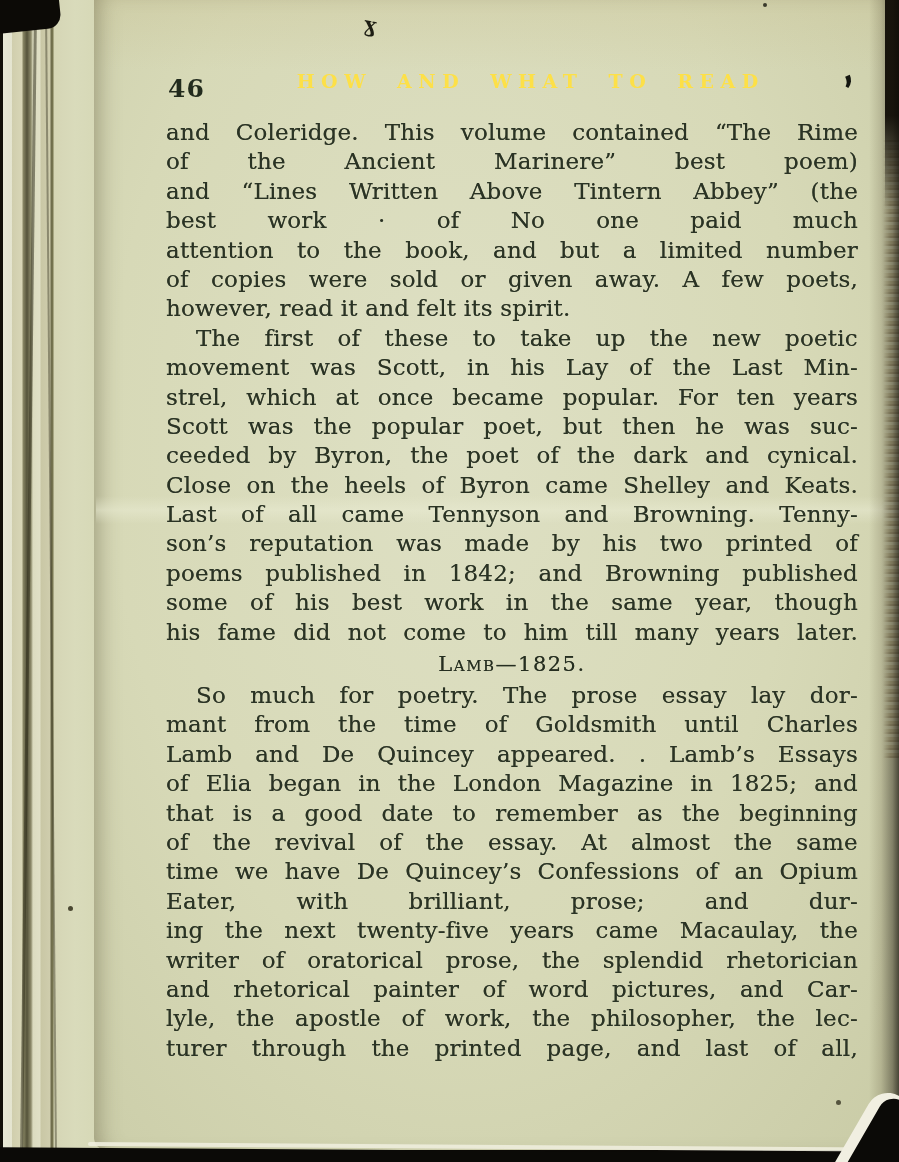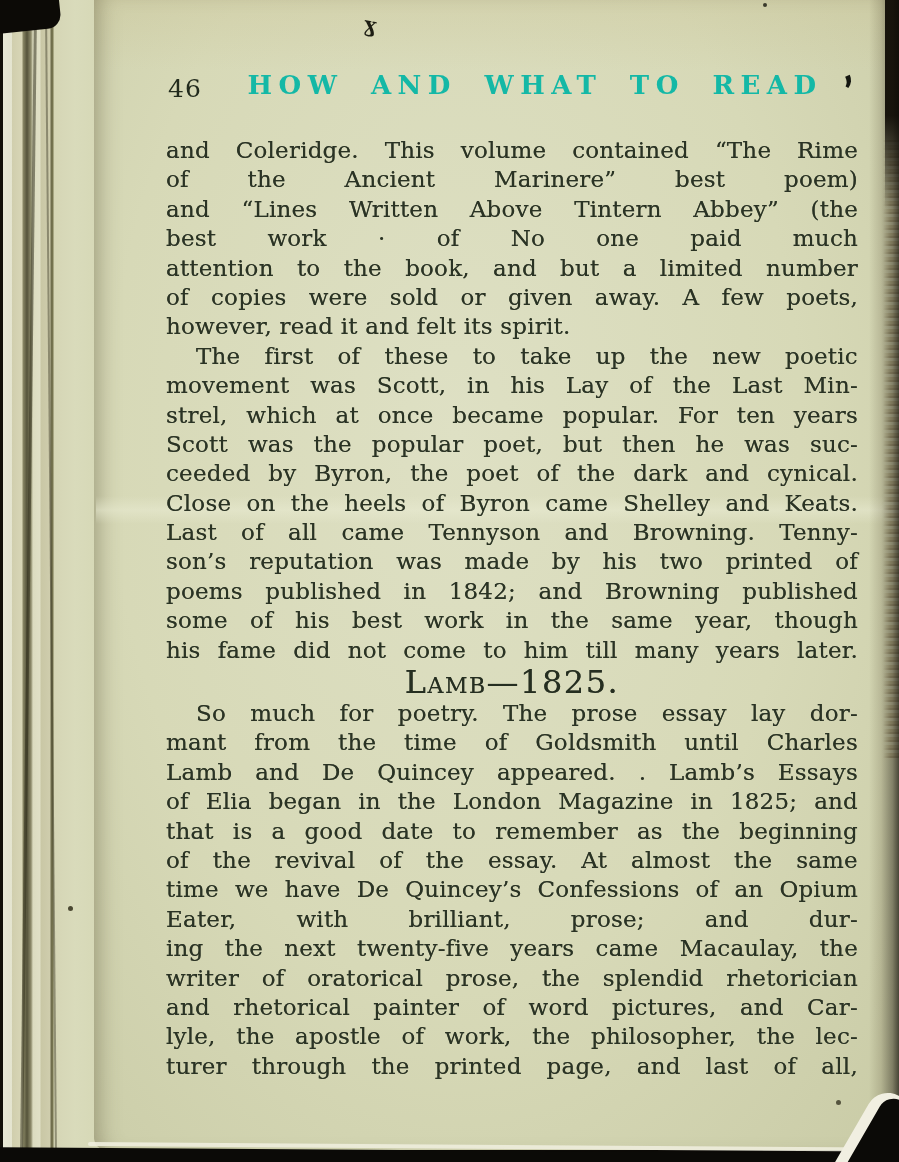--- a/index.html
+++ b/index.html
@@ -53,37 +53,37 @@
   
   .text-col {
     position:absolute; left:166px; top:0; width:692px;
     color:#2a3324;
   }
   .header {
     position:relative; margin-top:70px; height:34px;
   }
   .pagenum {
     position:absolute; left:2px; top:4px;
-    font-size:25px; font-weight:normal; letter-spacing:1px; color:#222b1d;
+    font-size:25px; font-weight:bold; letter-spacing:1px; color:#222b1d;
   }
   .running-title {
     position:absolute; left:50%; top:0; transform:translateX(-46%);
-    font-size:26px; font-weight:bold; letter-spacing:6.5px; word-spacing:12px;
-    white-space:nowrap; color:#14b8a6;
-  }
-  .text-block { margin-top:32px; font-size:23px; letter-spacing:0.2px; }
+    font-size:19px; font-weight:bold; letter-spacing:6.5px; word-spacing:12px;
+    white-space:nowrap; color:#fde047;
+  }
+  .text-block { margin-top:14px; font-size:23px; letter-spacing:0.2px; }
   .line {
     height:29.4px; line-height:29.4px; white-space:nowrap;
     text-shadow:0 0 0.5px rgba(35,42,30,0.65);
   }
   .line.j { display:flex; justify-content:space-between; }
   .line.indent { padding-left:30px; }
   .heading {
     height:31px; line-height:31px; text-align:center;
-    font-variant:small-caps; font-size:32px; letter-spacing:1.5px;
+    font-variant:small-caps; font-size:21px; letter-spacing:1.5px;
     margin:2px 0 1px; color:#252e20;
     text-shadow:0 0 0.5px rgba(35,42,30,0.65);
   }
   
   .mark-squiggle {
     position:absolute; left:364px; top:12px; font-size:21px; font-weight:bold;
     color:#1d1d13; transform:rotate(10deg);
   }
   .mark-comma {
     position:absolute; left:838px; top:48px; font-size:36px; font-weight:bold;

